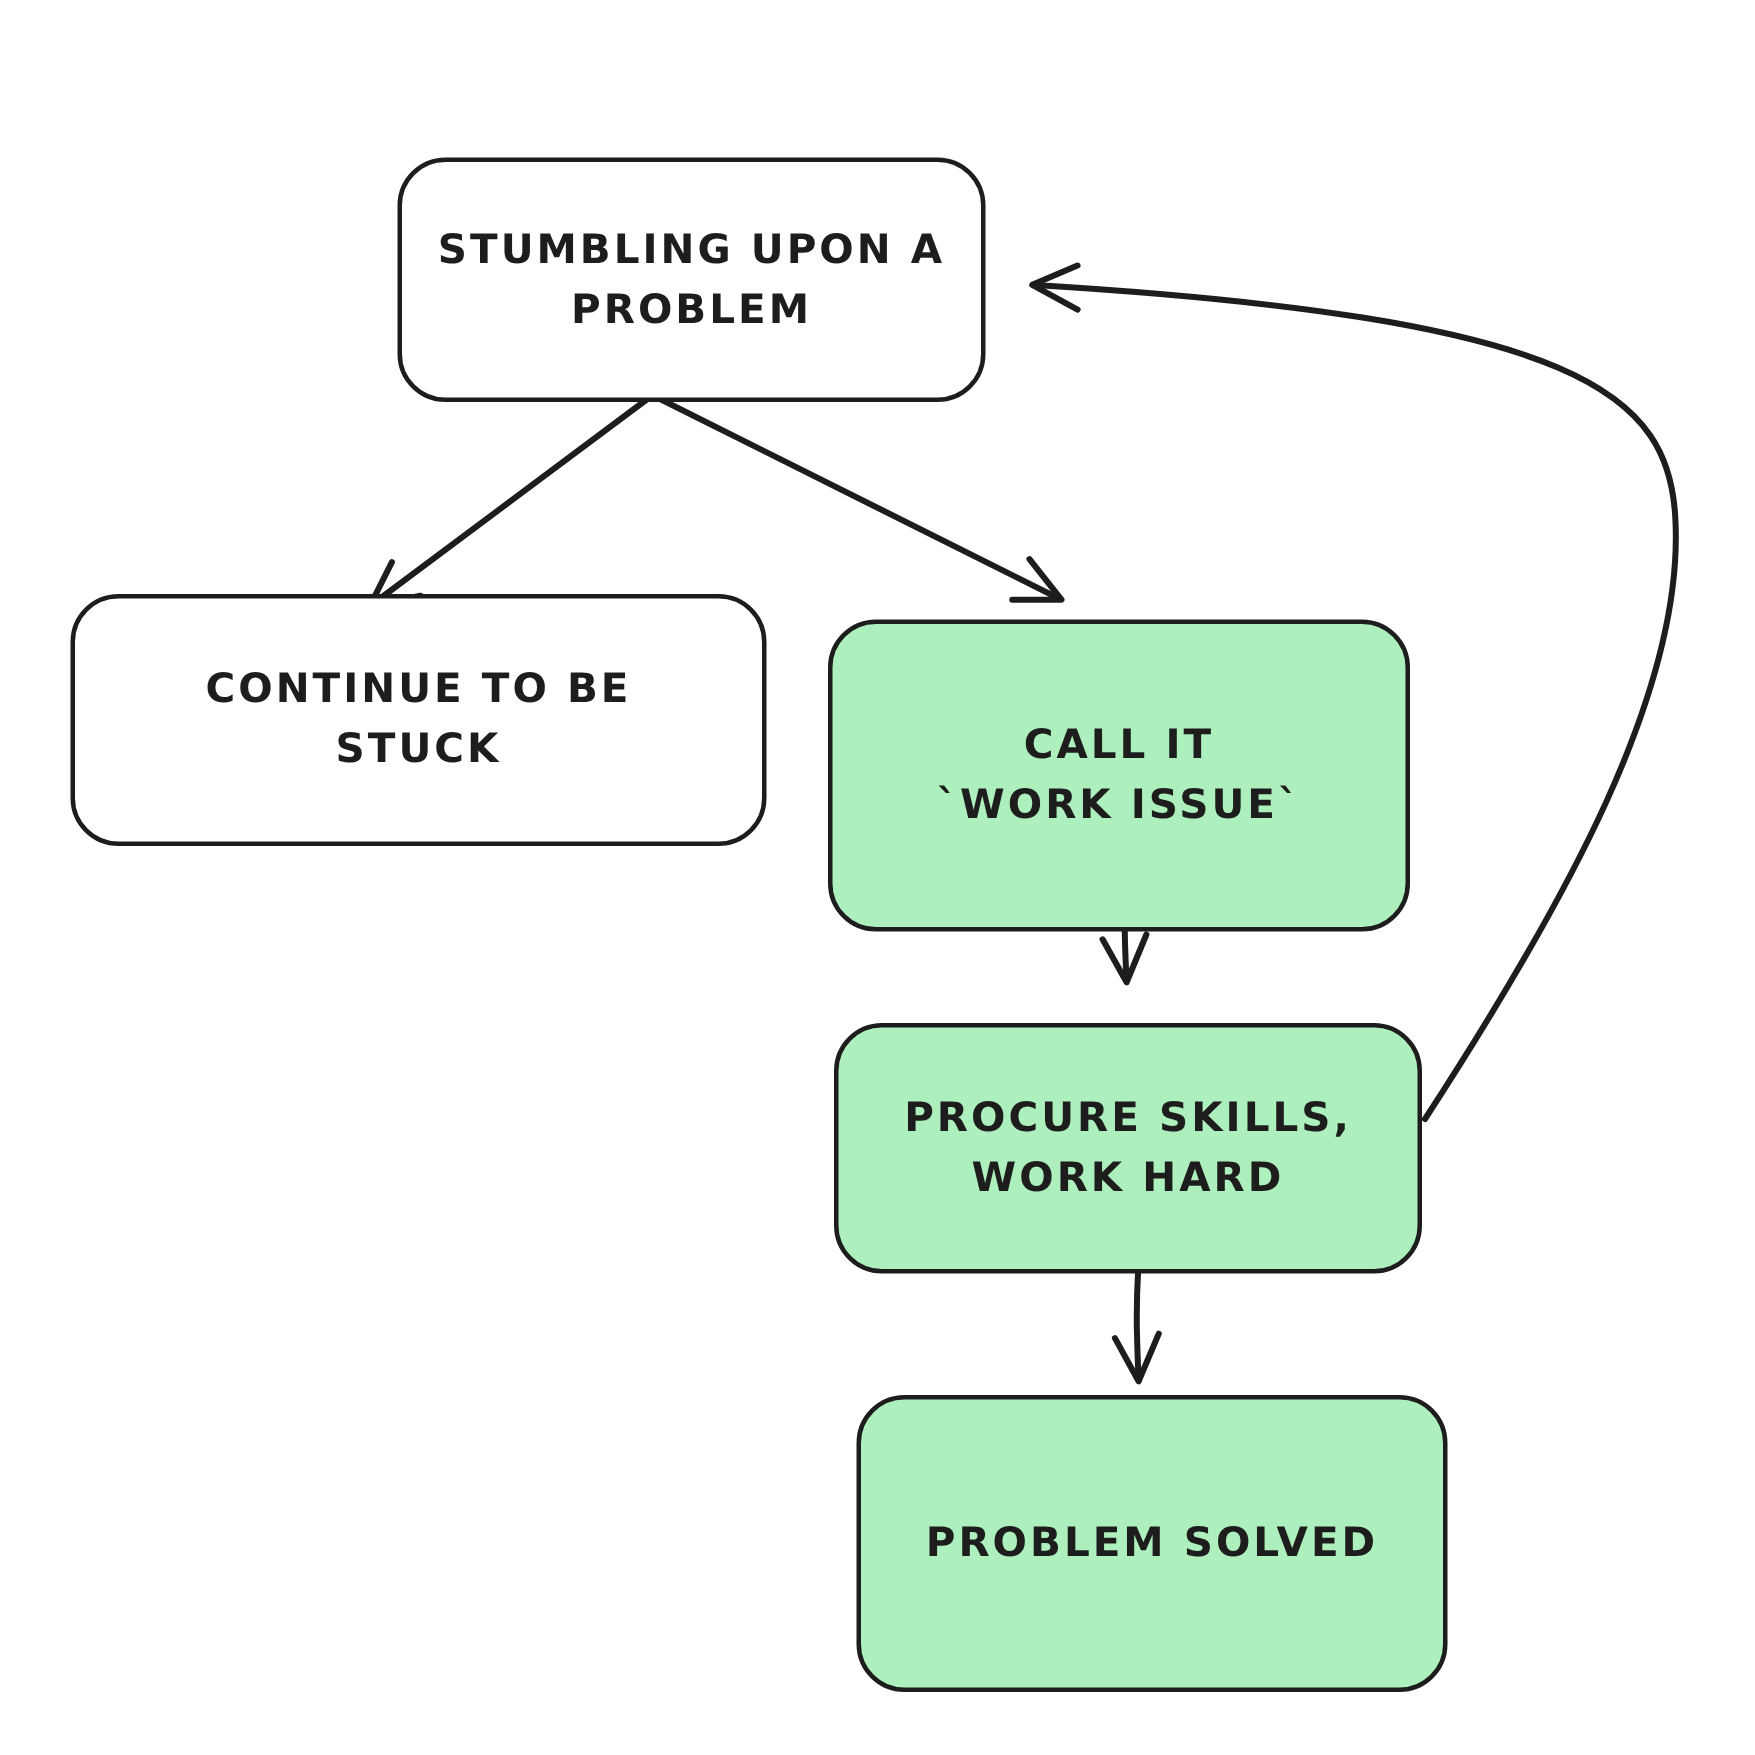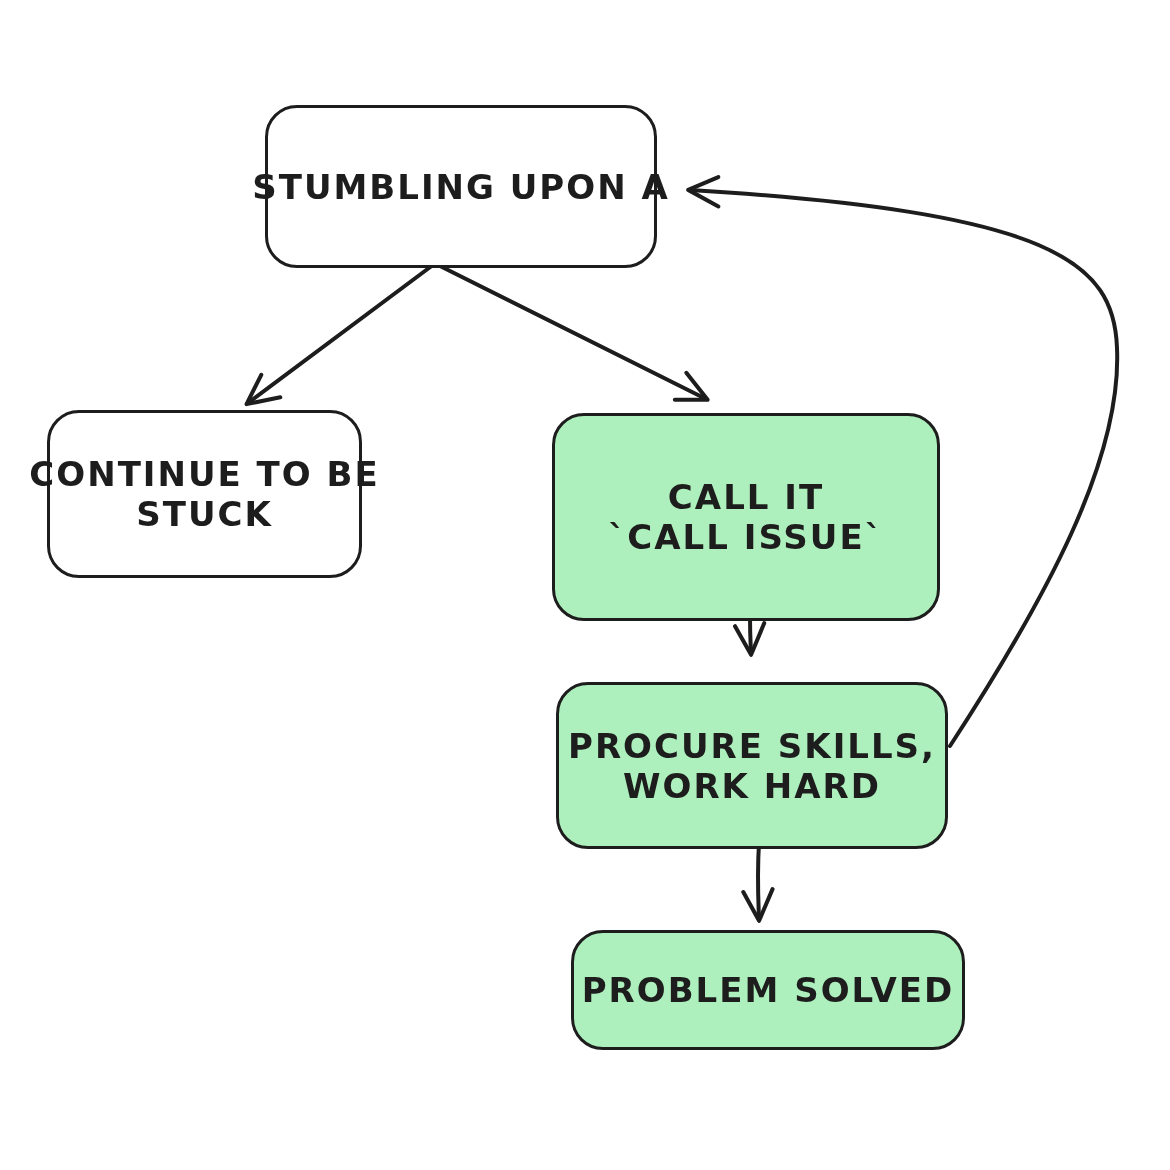--- a/index.html
+++ b/index.html
@@ -21,34 +21,34 @@
   .node {
     position: absolute;
     box-sizing: border-box;
     border: 3.5px solid #1d1d1d;
     border-radius: 32px;
     display: flex;
     flex-direction: column;
     justify-content: center;
     align-items: center;
     text-align: right;
-    font-size: 34px;
+    font-size: 27px;
     font-weight: bold;
     letter-spacing: 2px;
     line-height: 40px;
   }
   .node.white { background: #ffffff; }
   .node.green { background: #aef0bd; }
   .node .line { display: block; white-space: nowrap; }
   .node .line:empty { display: none; }
   #node-stumbling { left: 265px; top: 105px; width: 392px; height: 163px; }
-  #node-stuck     { left: 47px;  top: 410px; width: 315px; height: 168px; }
+  #node-stuck     { left: 47px;  top: 396px; width: 464px; height: 168px; }
   #node-skill     { left: 552px; top: 413px; width: 388px; height: 208px; }
   #node-procure   { left: 556px; top: 682px; width: 392px; height: 167px; }
-  #node-solved    { left: 571px; top: 930px; width: 394px; height: 120px; }
+  #node-solved    { left: 571px; top: 930px; width: 394px; height: 198px; }
   .caption {
     position: absolute;
     left: 88px; top: 744px;
     font-size: 29px;
     font-weight: 600;
     line-height: 45px;
     letter-spacing: 0.5px;
     color: #2b2b2b;
     text-align: left;
   }
@@ -69,30 +69,31 @@
       <path d="M441 259 L248 403" marker-end="url(#arrowhead)"></path>
       <path d="M434 263 L706 399" marker-end="url(#arrowhead)"></path>
       <path d="M751 585 C749 615 750 632 751 653" marker-end="url(#arrowhead)"></path>
       <path d="M759 843 C757 875 758 893 759 919" marker-end="url(#arrowhead)"></path>
       <path d="M950 746 C1045 600 1122 460 1117 348 C1114 262 1053 212 690 190" marker-end="url(#arrowhead)"></path>
     </g>
   </svg>
 
   <div class="node white" id="node-stumbling">
     <span class="line">STUMBLING UPON A</span>
+    <span class="line">PROBLEM</span>
   </div>
 
   <div class="node white" id="node-stuck">
     <span class="line">CONTINUE TO BE</span>
     <span class="line">STUCK</span>
   </div>
 
   <div class="node green" id="node-skill">
     <span class="line">CALL IT</span>
-    <span class="line">`CALL ISSUE`</span>
+    <span class="line">`WORK ISSUE`</span>
   </div>
 
   <div class="node green" id="node-procure">
     <span class="line">PROCURE SKILLS,</span>
     <span class="line">WORK HARD</span>
   </div>
 
   <div class="node green" id="node-solved">
     <span class="line">PROBLEM SOLVED</span>
 

